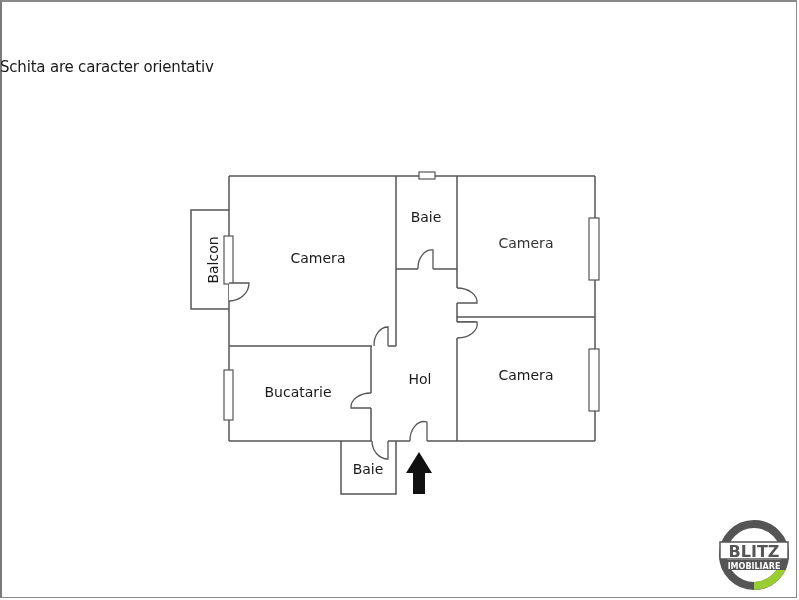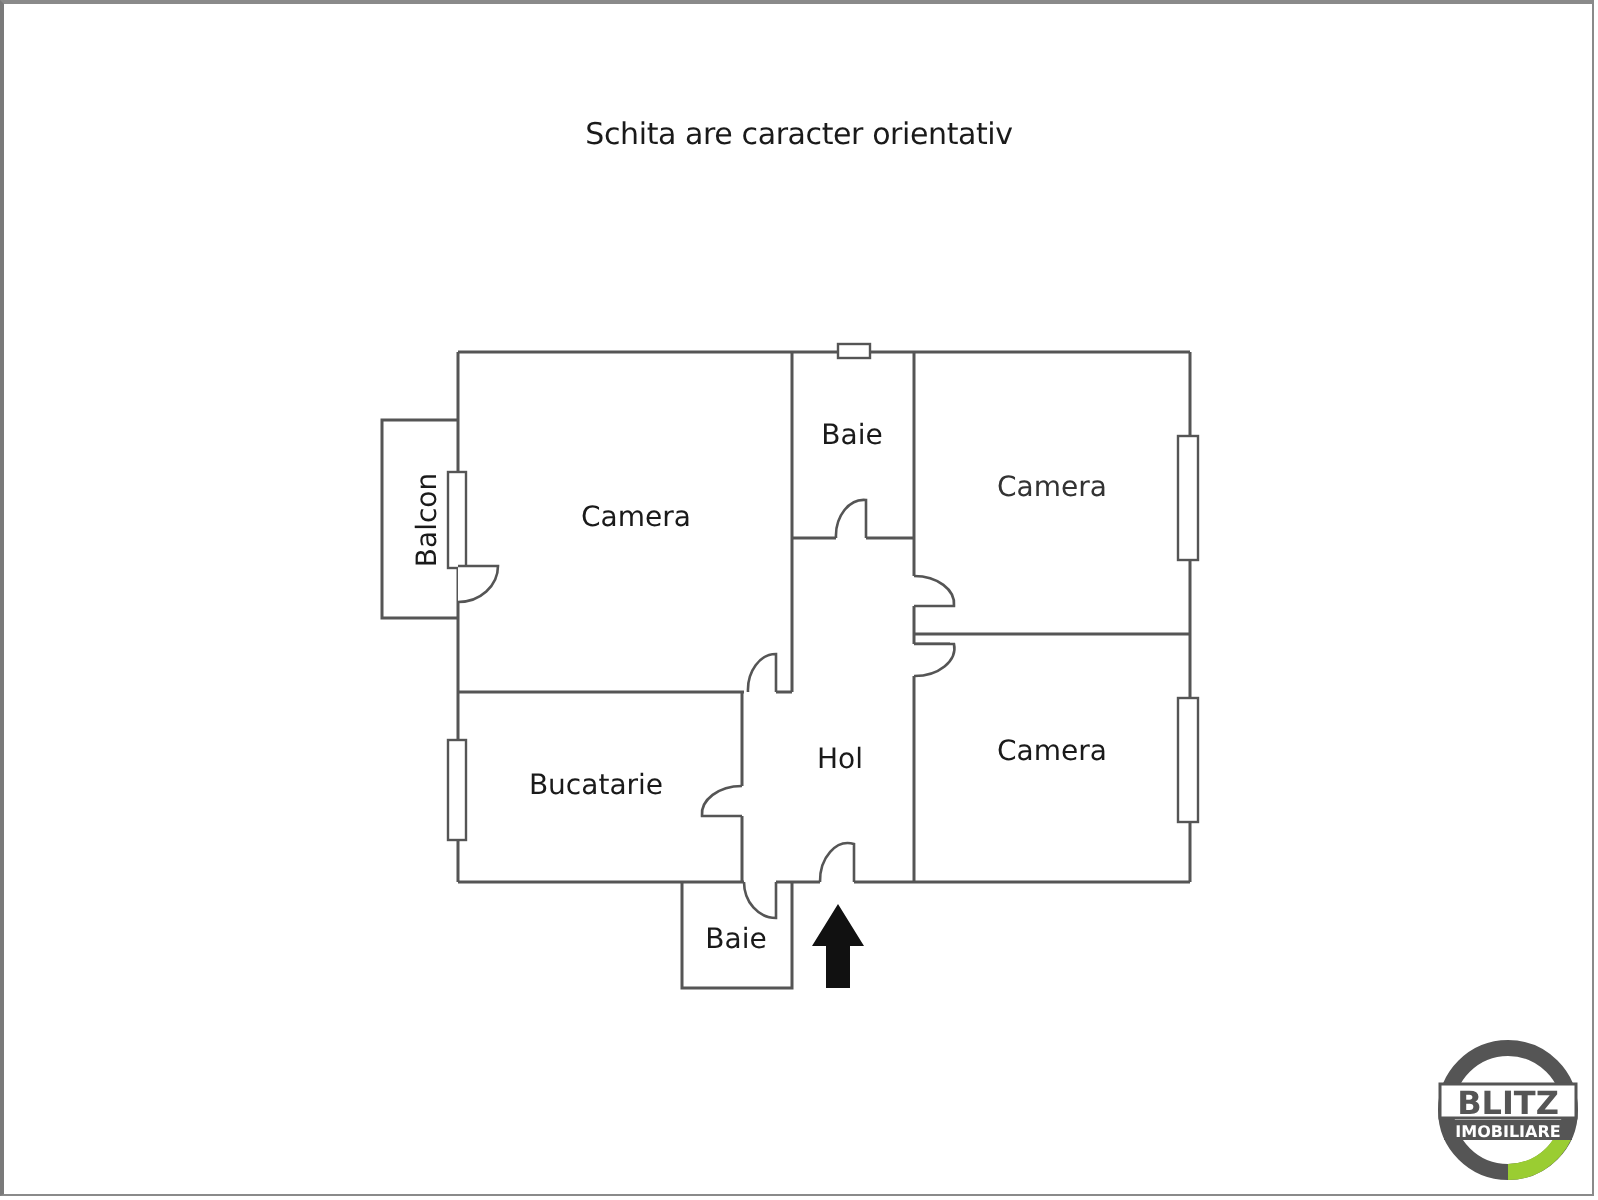--- a/index.html
+++ b/index.html
@@ -1,18 +1,18 @@
 <!DOCTYPE html>
 <html><head>
 <meta charset="utf-8">
 <style>
   html, body { margin: 0; padding: 0; background: #fff; }
   body { width: 799px; height: 600px; position: relative; overflow: hidden; font-family: "DejaVu Sans", "Liberation Sans", sans-serif; }
   .frame { position: absolute; left: 0; top: 0; width: 797px; height: 598px; border: 1px solid #8a8a8a; border-left: 2px solid #7a7a7a; border-top: 2px solid #8a8a8a; box-sizing: border-box; }
-  .title { position: absolute; left: 0; top: 58px; width: 799px; text-align: center; font-size: 15px; color: #1a1a1a; letter-spacing: -0.2px; }
+  .title { position: absolute; left: 0; top: 58px; width: 799px; text-align: left; font-size: 15px; color: #1a1a1a; letter-spacing: -0.2px; }
   svg.plan { position: absolute; left: 0; top: 0; }
   .lbl { font-family: "DejaVu Sans", "Liberation Sans", sans-serif; font-size: 14px; fill: #1a1a1a; }
   .lbl-light { fill: #333; }
   .logo { position: absolute; left: 718px; top: 519px; width: 72px; height: 72px; }
 </style>
 </head>
 <body>
 
 <div class="frame"></div>
 

